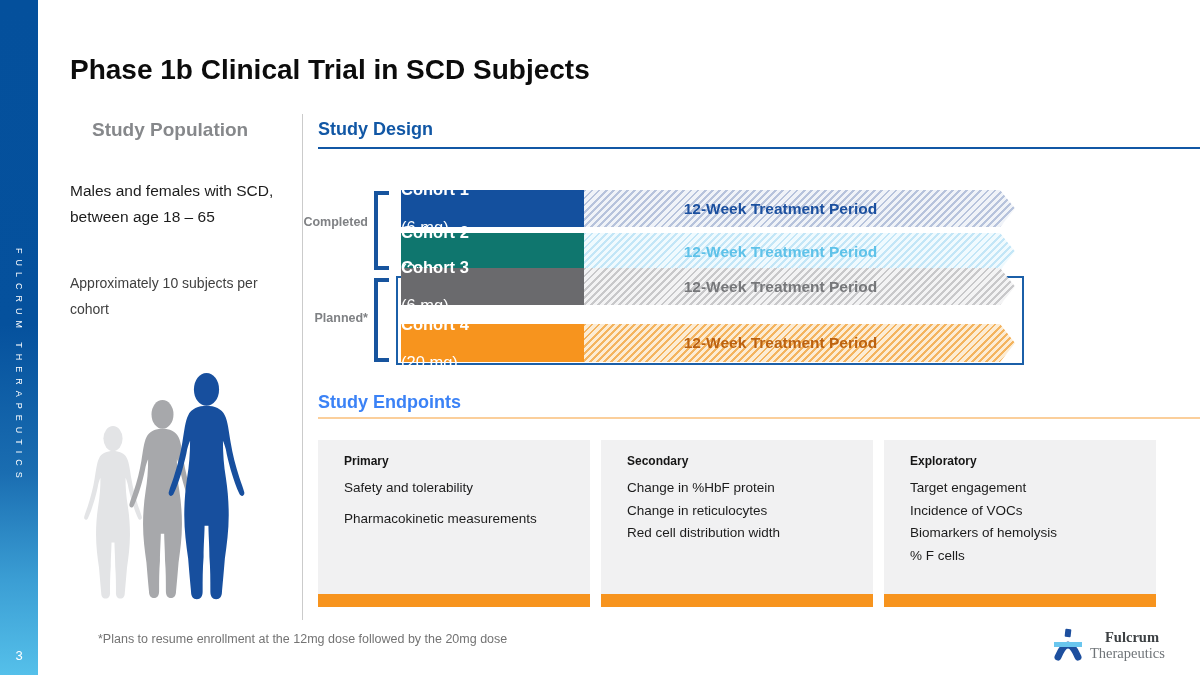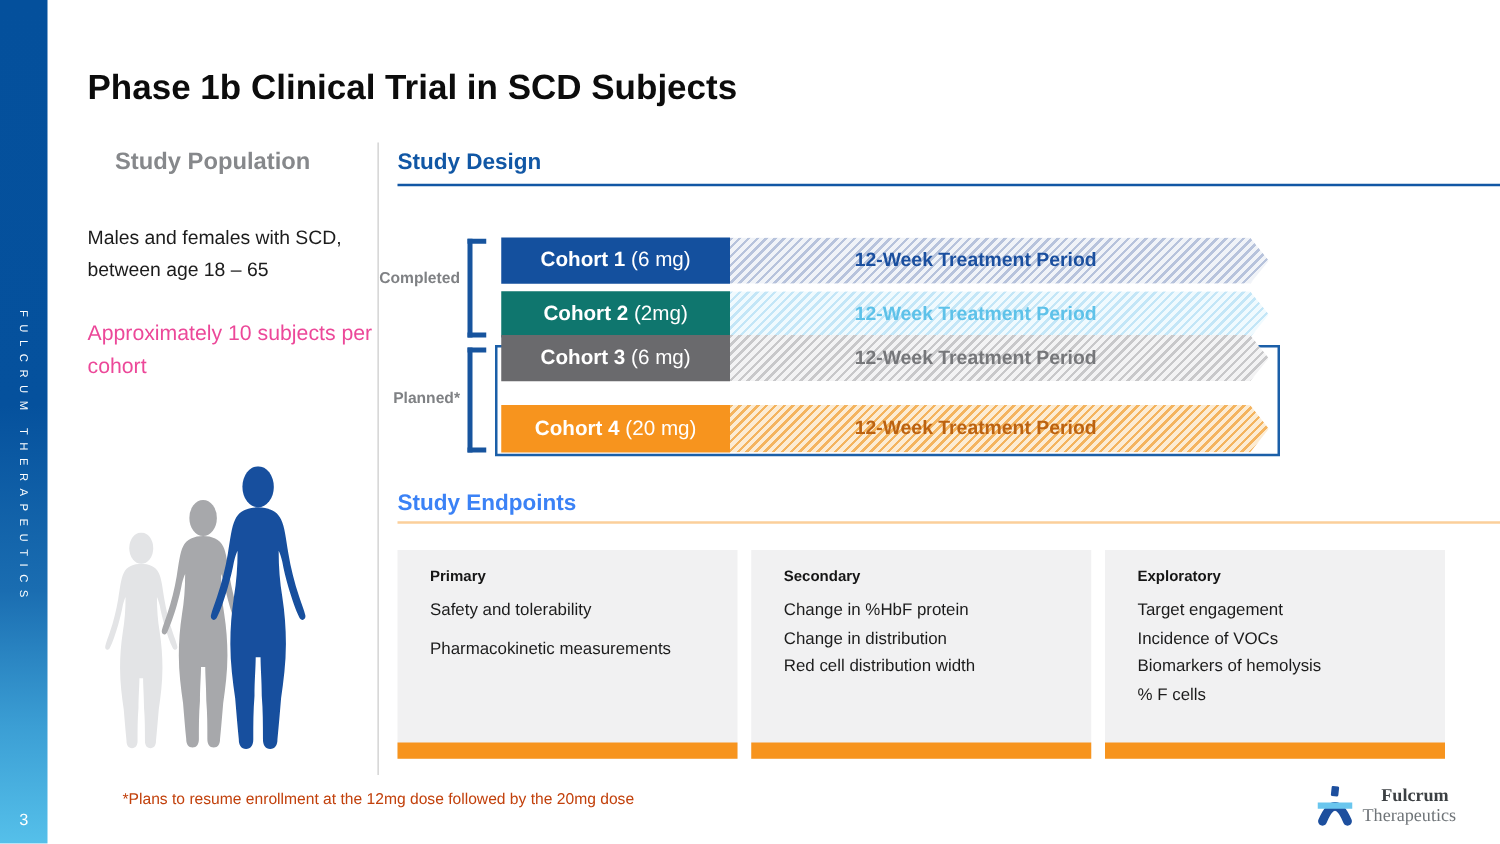--- a/index.html
+++ b/index.html
@@ -14,21 +14,21 @@
     writing-mode:vertical-rl; color:#ffffff; font-size:9px; letter-spacing:6px; white-space:nowrap; }
   .page-number { position:absolute; bottom:12px; left:0; width:38px; text-align:center;
     color:#ffffff; font-size:13px; }
 
   
   .title { position:absolute; left:70px; top:54px; font-size:28px; font-weight:bold; color:#0c0c0c; }
 
   
   .pop-heading { position:absolute; left:92px; top:119px; font-size:19px; font-weight:bold; color:#86888b; }
   .pop-text-1 { position:absolute; left:70px; top:178px; width:230px; font-size:15.5px; line-height:26px; color:#1c1c1c; }
-  .pop-text-2 { position:absolute; left:70px; top:254px; width:230px; font-size:17px; line-height:26px; color:#ec4899; }
+  .pop-text-2 { position:absolute; left:70px; top:270px; width:230px; font-size:14px; line-height:26px; color:#404040; }
   .figures { position:absolute; left:0; top:0; }
   .fig { position:absolute; }
   .fig-small { left:76px;  top:426px; width:74px; height:177px; }
   .fig-mid   { left:120px; top:400px; width:85px; height:203px; }
   .fig-large { left:158px; top:373px; width:97px; height:232px; }
 
   .divider { position:absolute; left:302px; top:114px; width:1px; height:506px; background:#cbcbcb; }
 
   
   .sd-heading { position:absolute; left:318px; top:119px; font-size:18px; font-weight:bold; color:#1157a5; }
@@ -36,22 +36,22 @@
 
   .group-label { position:absolute; width:80px; text-align:right; font-size:12.5px; font-weight:bold; color:#7f8184; }
   .group-label.completed { left:288px; top:215px; }
   .group-label.planned   { left:288px; top:311px; }
   .bracket { position:absolute; width:15px; border:4px solid #17549e; border-right:none; }
   .bracket.b1 { left:374px; top:191px; height:79px; }
   .bracket.b2 { left:374px; top:278px; height:84px; }
 
   .cohort-row { position:absolute; left:401px; height:37px; display:flex; }
   .row-1 { top:190px; } .row-2 { top:233px; } .row-3 { top:268px; } .row-4 { top:324px; height:38px; }
-  .cohort-label { width:183px; display:flex; align-items:center; justify-content:center;
-    color:#ffffff; font-size:16.5px; white-space:pre; }
+  .cohort-label { width:183px; display:flex; justify-content:center;
+    color:#ffffff; font-size:16.5px; white-space:pre;flex-direction:column; }
   .cohort-label .nm { font-weight:bold; }
   .cohort-period { width:431px; display:flex; align-items:center; justify-content:center;
     padding-right:38px; font-size:15.5px; font-weight:bold;
     clip-path:polygon(0 0, calc(100% - 15px) 0, 100% 50%, calc(100% - 15px) 100%, 0 100%); }
 
   .c1 .cohort-label { background:#14509e; }
   .c1 .cohort-period { color:#1a4f9f; background:repeating-linear-gradient(135deg,#b7c3dc 0 2px,#f0f3f8 2px 5px); }
   .c2 .cohort-label { background:#0f766e; }
   .c2 .cohort-period { color:#5ec2e9; background:repeating-linear-gradient(135deg,#c3e6f7 0 2px,#f0fafe 2px 5px); }
   .c3 .cohort-label { background:#6a6a6d; }
@@ -66,21 +66,21 @@
   .se-heading { position:absolute; left:318px; top:392px; font-size:18px; font-weight:bold; color:#3b82f6; }
   .se-underline { position:absolute; left:318px; top:417px; width:882px; height:2px; background:#fbcf9b; }
   .cards { position:absolute; left:318px; top:440px; display:flex; gap:11px; }
   .card { position:relative; width:272px; height:167px; background:#f1f1f2; padding:14px 14px 0 26px; }
   .card h3 { font-size:12px; font-weight:bold; color:#161616; margin-bottom:9px; }
   .card-item { font-size:13.5px; line-height:22.5px; color:#1c1c1c; }
   .card.primary .card-item { margin-bottom:8px; }
   .card-accent { position:absolute; left:0; right:0; bottom:0; height:13px; background:#f7941e; }
 
   
-  .footnote { position:absolute; left:98px; top:632px; font-size:12.5px; color:#c2410c; }
+  .footnote { position:absolute; left:98px; top:632px; font-size:12.5px; color:#737373; }
   .logo { position:absolute; left:1054px; top:628px; display:flex; align-items:center; gap:8px; }
   .logo-mark { width:28px; height:34px; }
   .logo-text { font-family:"Liberation Serif", serif; line-height:16px; }
   .logo-line1 { font-size:14.5px; font-weight:bold; color:#3c4043;margin-left:15px; }
   .logo-line2 { font-size:14.5px; color:#6f7478; }
 </style>
 </head>
 <body>
 
 <div class="slide">
@@ -155,21 +155,21 @@
   <div class="cards">
     <div class="card primary">
       <h3>Primary</h3>
       <div class="card-item">Safety and tolerability</div>
       <div class="card-item">Pharmacokinetic measurements</div>
       <div class="card-accent"></div>
     </div>
     <div class="card secondary">
       <h3>Secondary</h3>
       <div class="card-item">Change in %HbF protein</div>
-      <div class="card-item">Change in distribution</div>
+      <div class="card-item">Change in reticulocytes</div>
       <div class="card-item">Red cell distribution width</div>
       <div class="card-accent"></div>
     </div>
     <div class="card exploratory">
       <h3>Exploratory</h3>
       <div class="card-item">Target engagement</div>
       <div class="card-item">Incidence of VOCs</div>
       <div class="card-item">Biomarkers of hemolysis</div>
       <div class="card-item">% F cells</div>
       <div class="card-accent"></div>

